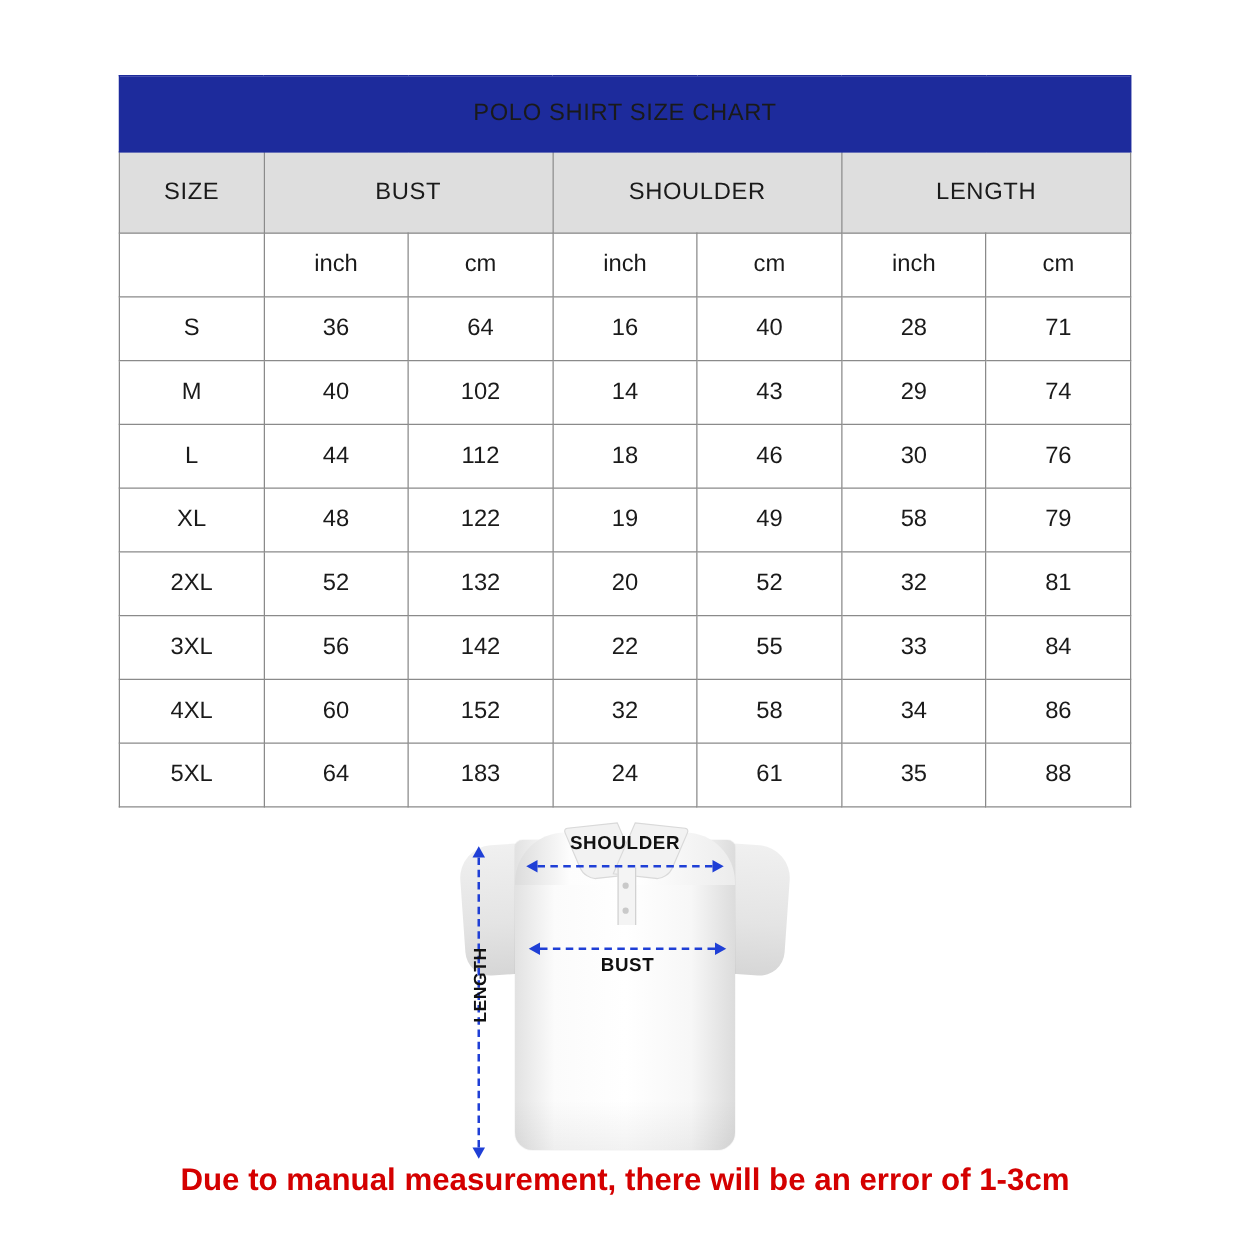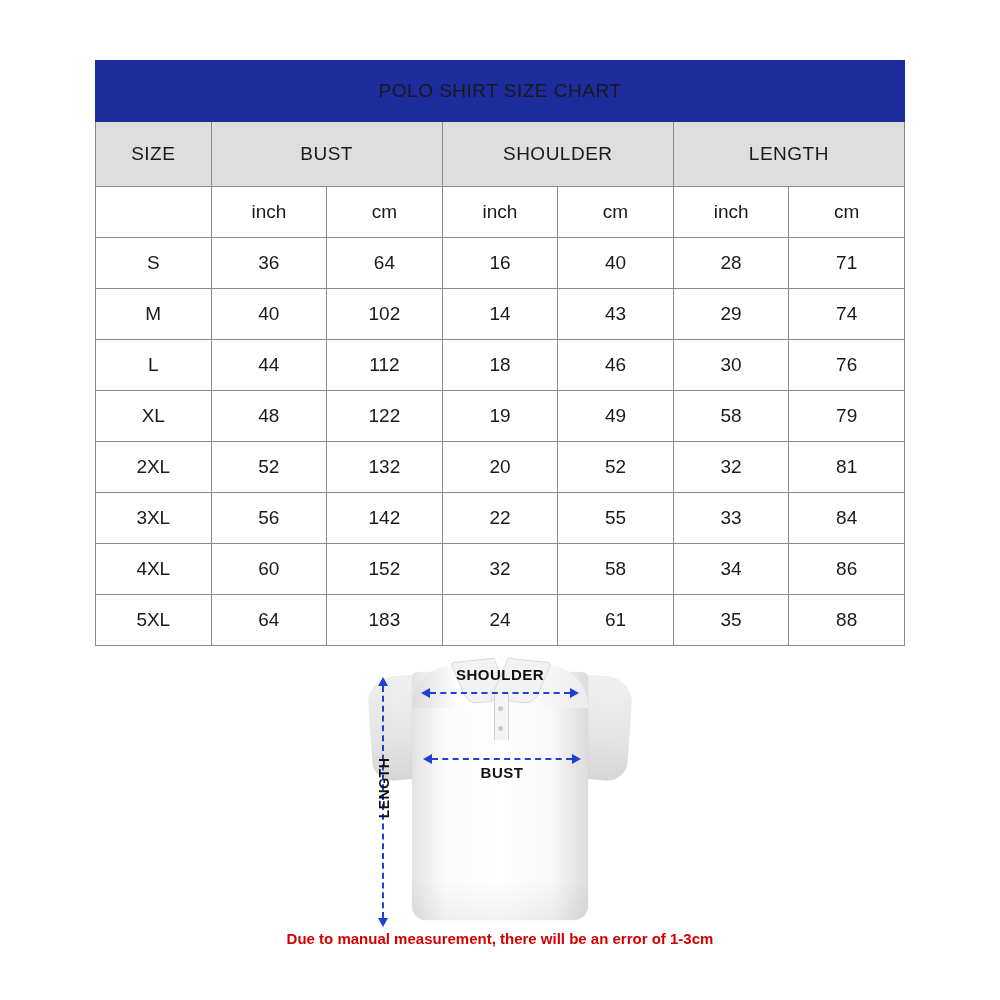--- a/index.html
+++ b/index.html
@@ -296,21 +296,21 @@
     transform: rotate(-90deg);
   }
 
   .footnote {
     position: absolute;
     left: 0;
     top: 930px;
     width: 1000px;
     text-align: center;
     color: #d40000;
-    font-size: 15px;
+    font-size: 25px;
     font-weight: bold;
   }
 </style>
 </head>
 <body>
 
 <div class="page">
 
   <div class="chart-wrap">
     <table class="size-chart">

